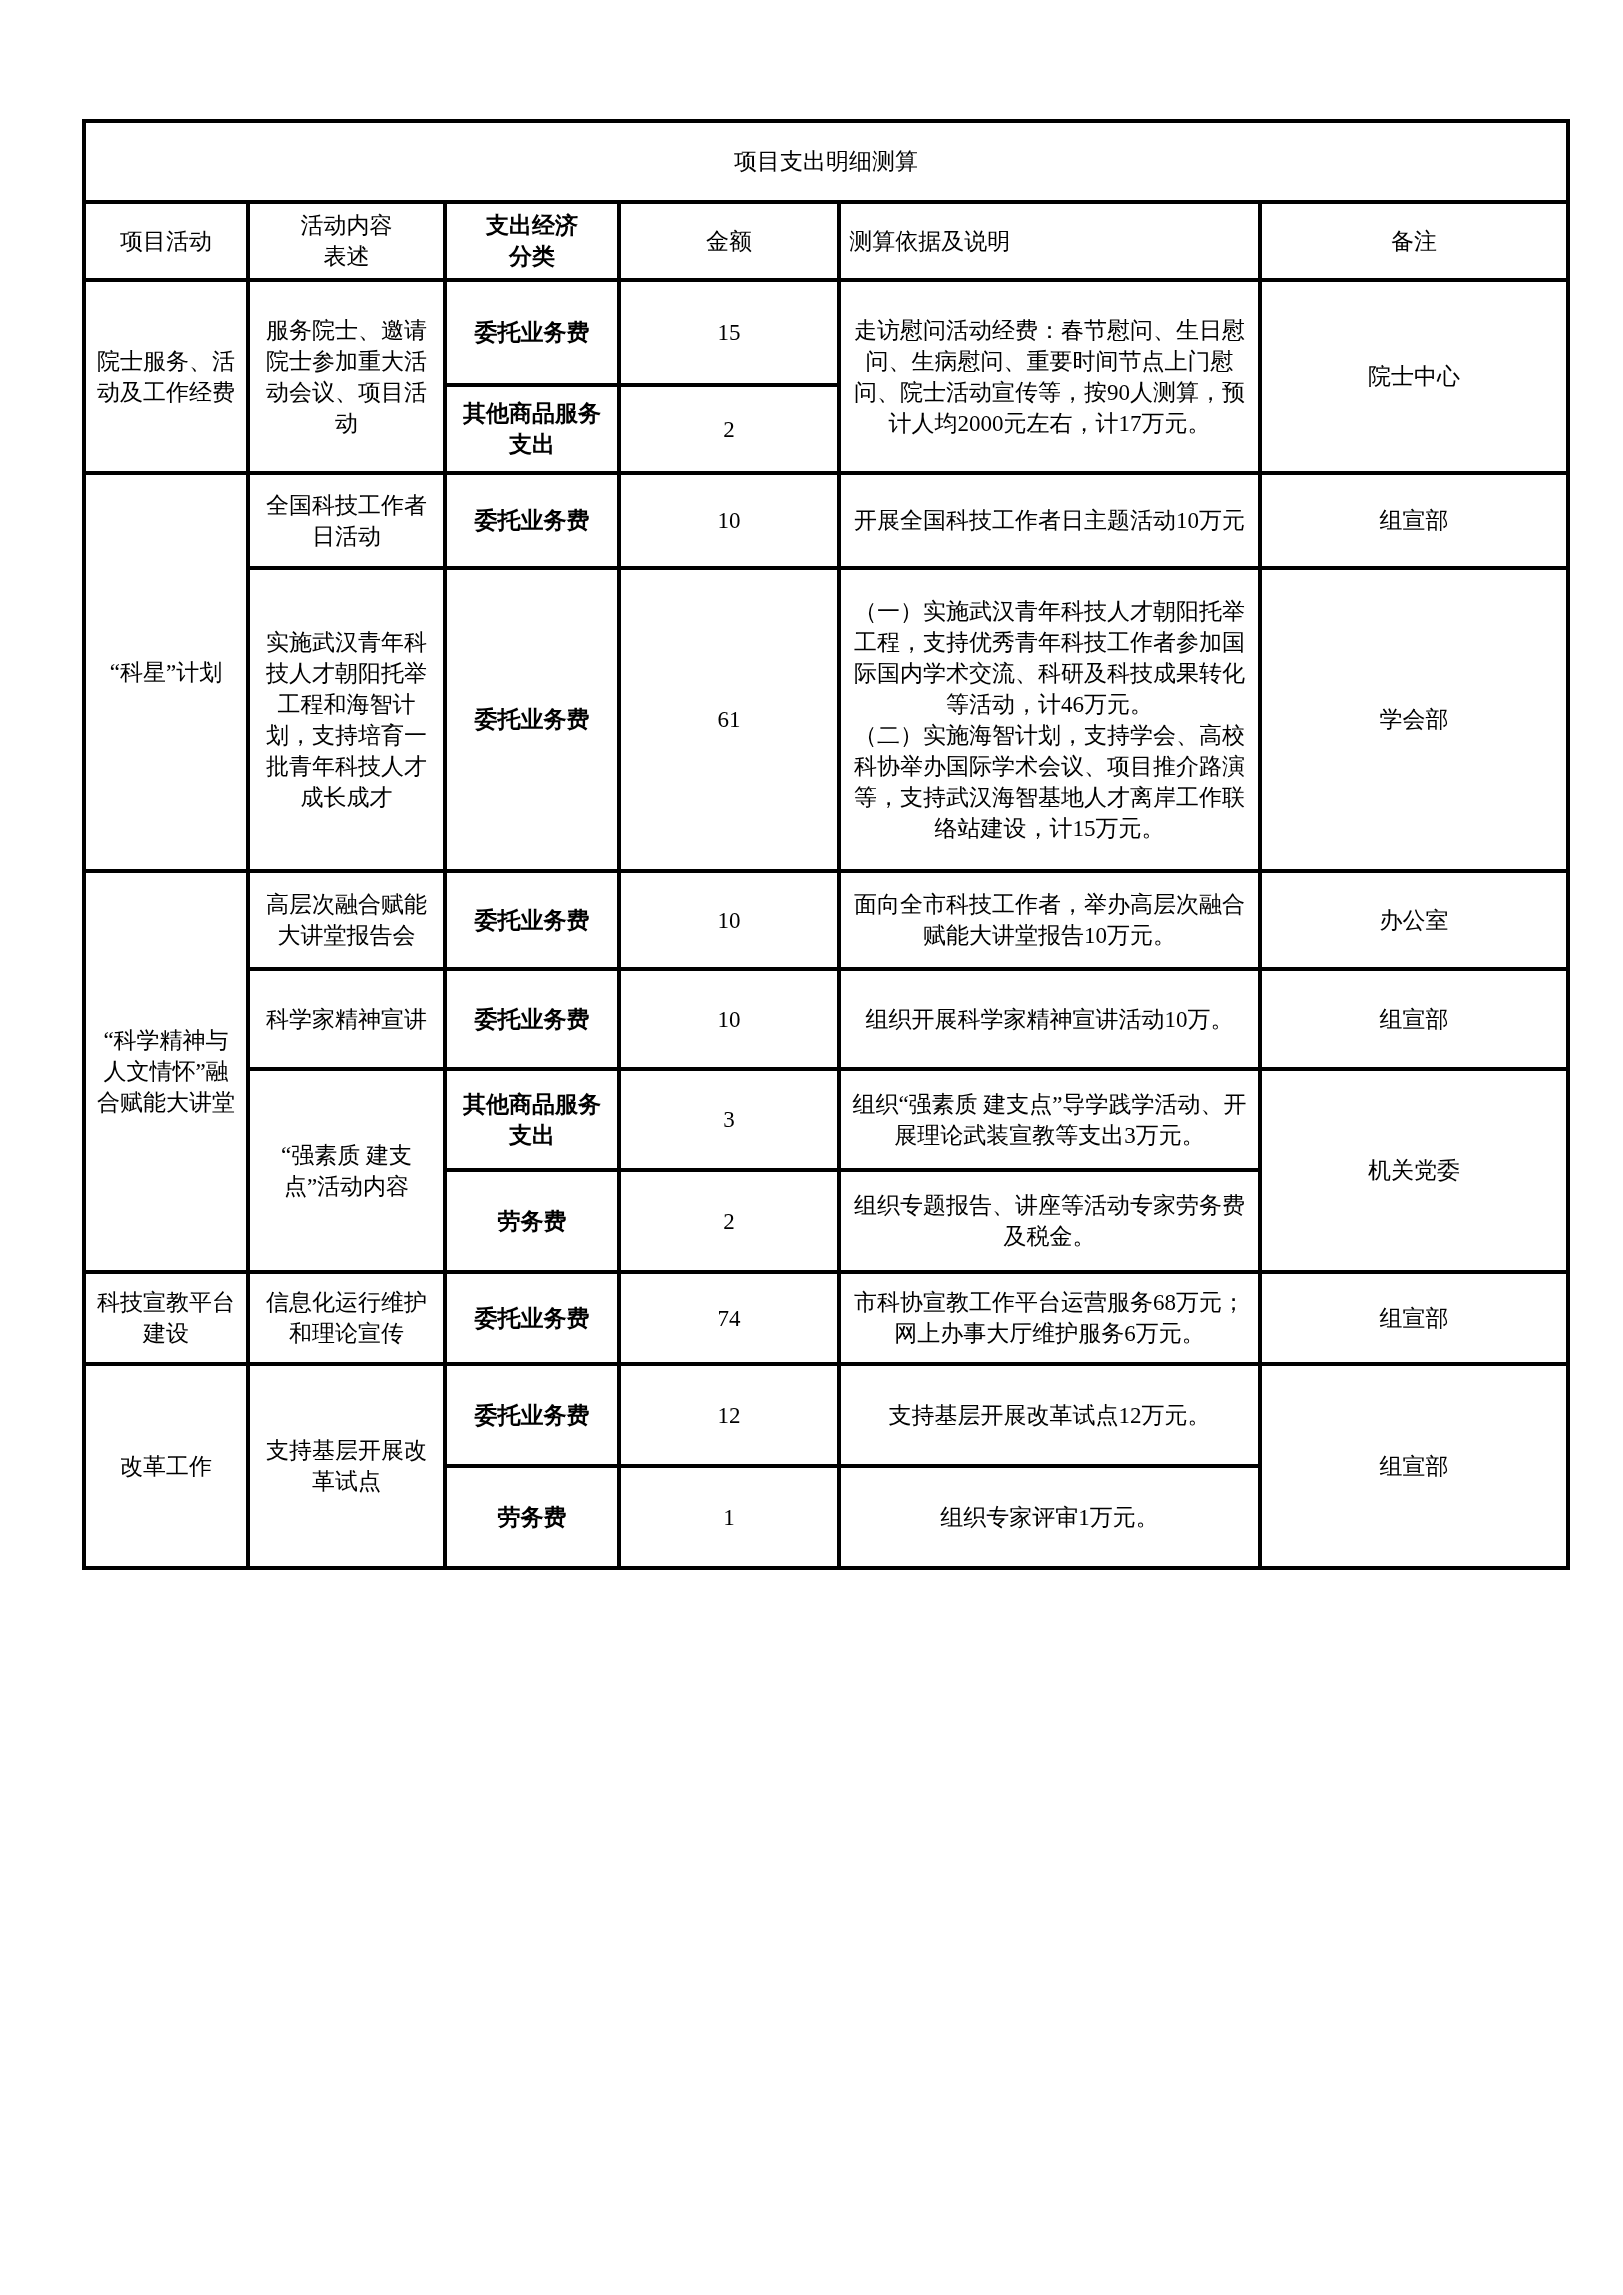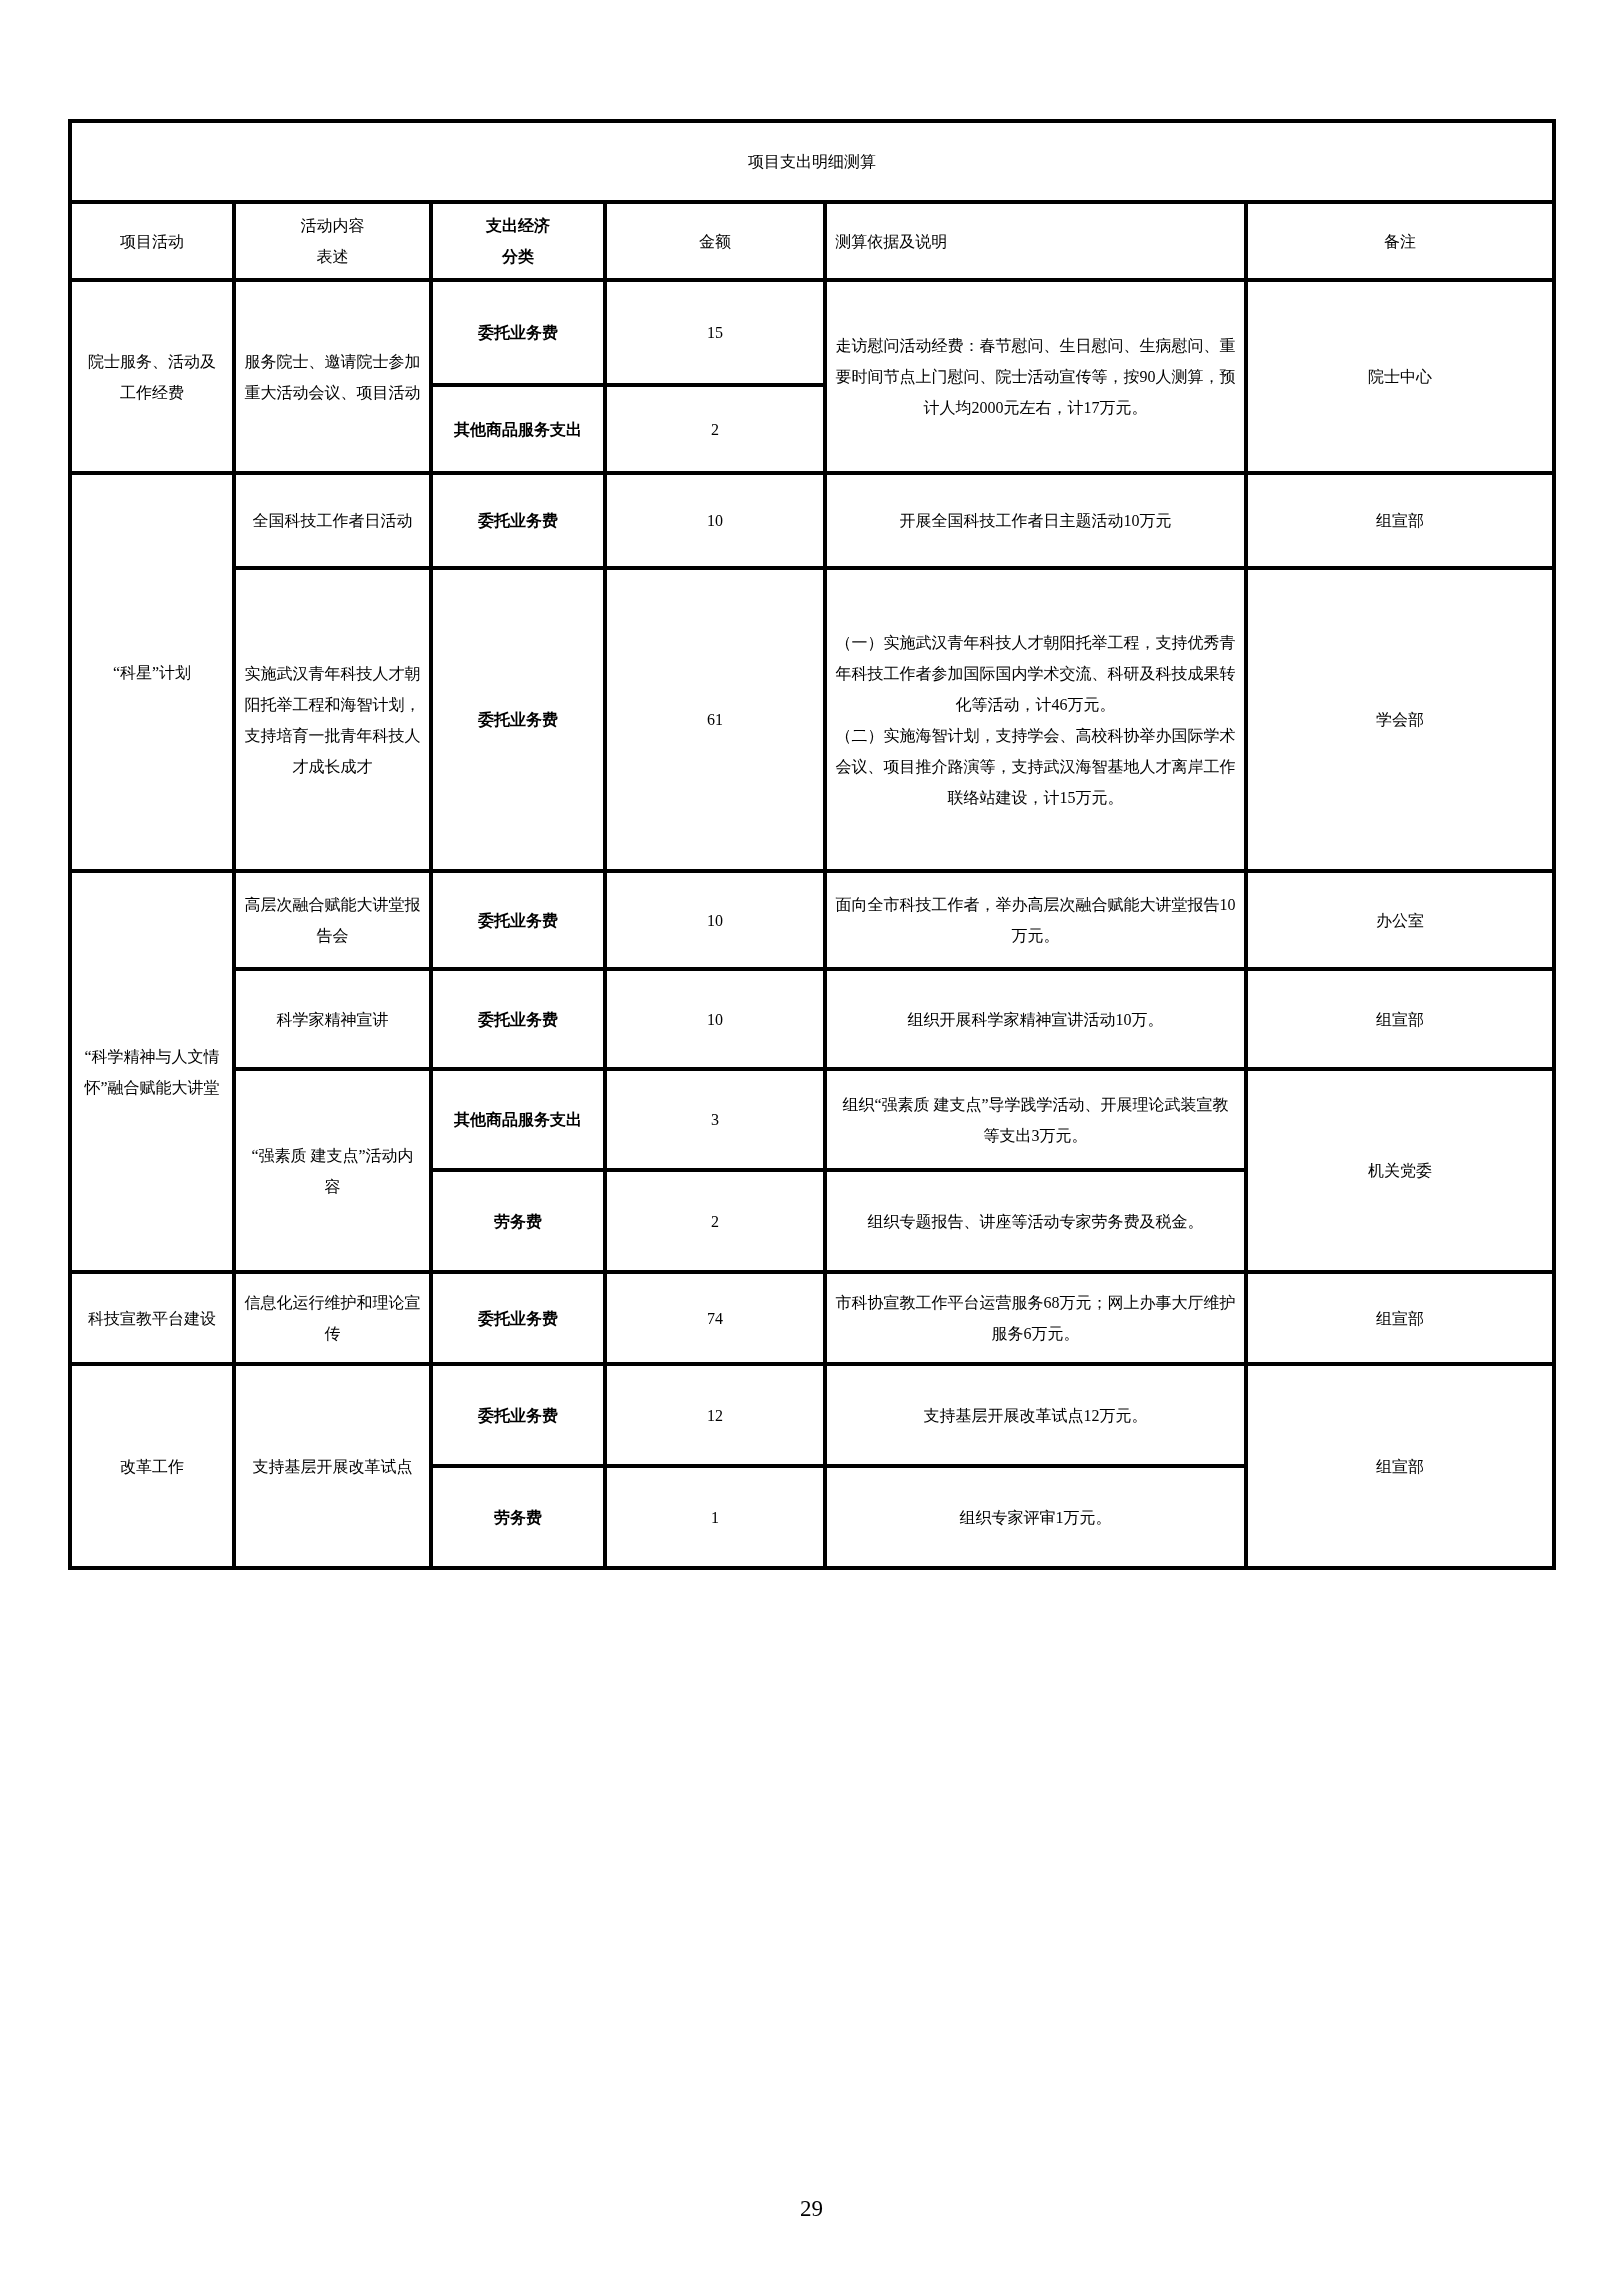--- a/index.html
+++ b/index.html
@@ -10,26 +10,26 @@
   .page {
     position: relative;
     width: 1623px;
     height: 2295px;
     background: #ffffff;
     font-family: "Liberation Serif", "DejaVu Serif", serif;
     color: #000000;
   }
   table.budget {
     position: absolute;
-    left: 68px;
+    left: 82px;
     top: 119px;
     width: 1484px;
     border-collapse: collapse;
     table-layout: fixed;
-    font-size: 16px;
+    font-size: 23px;
     line-height: 31px;
   }
   table.budget td {
     border: 4.1px solid #000000;
     vertical-align: middle;
     text-align: center;
     padding: 3.1px 8.2px;
     overflow: hidden;
   }
   td.title-cell {
@@ -189,16 +189,15 @@
 
     <tr class="r10">
       <td class="c3">劳务费</td>
       <td class="c4">1</td>
       <td class="c5">组织专家评审1万元。</td>
     </tr>
 
   </tbody>
     </table>
 
-  <div class="page-number">29</div>
 
 </div>
 
 
 </body></html>

